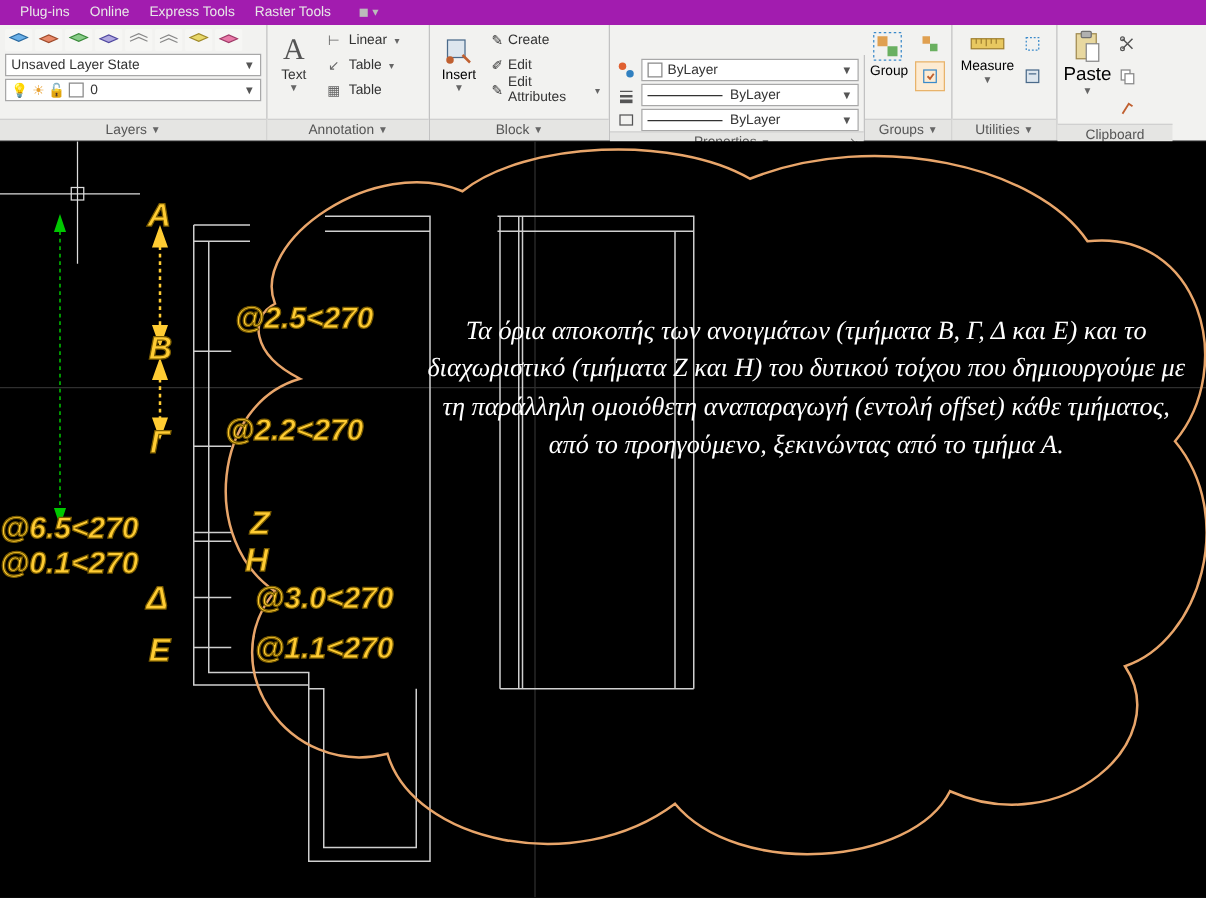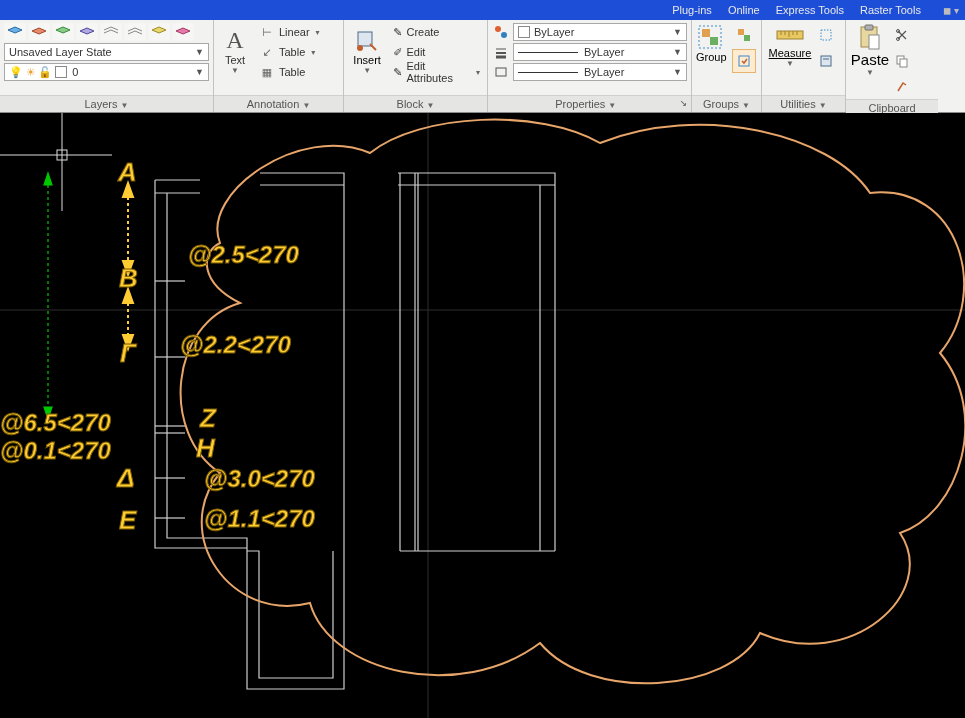--- a/index.html
+++ b/index.html
@@ -1,19 +1,19 @@
 <!DOCTYPE html>
 <html><head>
 <meta charset="utf-8">
 <style>
   * { box-sizing: border-box; margin: 0; padding: 0; }
   html, body { width: 965px; height: 718px; overflow: hidden; font-family: "Segoe UI", Tahoma, sans-serif; background: #1a1a1a; }
   
   
-  .menubar { background: #1d4ed8; color: #e8e8e8; display: flex; align-items: center; padding: 0 6px; height: 20px; font-size: 11px; justify-content: flex-end; }
+  .menubar { background: #a21caf; color: #e8e8e8; display: flex; align-items: center; padding: 0 16px; height: 20px; font-size: 11px; }
   .menubar-item { margin-right: 16px; cursor: default; }
   .menubar-dd { margin-left: 6px; font-size: 10px; color: #bbb; }
   
   
   .ribbon { background: #f2f2f0; border-bottom: 1px solid #8a8a8a; display: flex; height: 93px; position: relative; }
   .panel { display: flex; flex-direction: column; border-right: 1px solid #c2c2c2; padding: 3px 4px 0 4px; }
   .panel-body { flex: 1; display: flex; align-items: flex-start; }
   .panel-label { text-align: center; font-size: 11px; color: #555; background: #e5e5e3; border-top: 1px solid #d0d0d0; padding: 2px 4px; margin: 0 -4px; white-space: nowrap; }
   .panel-label .arrow { font-size: 8px; vertical-align: middle; color: #666; }
   
@@ -36,21 +36,21 @@
   .anno-item { display: flex; align-items: center; gap: 4px; height: 18px; font-size: 11px; color: #333; padding: 0 3px; }
   .anno-item .ai-ico { width: 16px; text-align: center; color: #666; }
   
   
   .block-panel { width: 144px; }
   .block-big { width: 40px; height: 56px; display: flex; flex-direction: column; align-items: center; justify-content: center; }
   .block-stack { display: flex; flex-direction: column; gap: 2px; margin-left: 4px; }
   .block-item { display: flex; align-items: center; gap: 4px; height: 18px; font-size: 11px; color: #333; padding: 0 3px; }
   
   
-  .prop-panel { width: 204px; }
+  .prop-panel { width: 204px; margin-top: 24px; }
   .prop-rows { display: flex; flex-direction: column; gap: 2px; width: 100%; }
   .prop-row { display: flex; align-items: center; gap: 3px; }
   .prop-ico { width: 18px; height: 18px; display: inline-flex; align-items: center; justify-content: center; }
   .prop-dd { flex: 1; background: #fff; border: 1px solid #a8a8a8; height: 18px; display: flex; align-items: center; padding: 0 4px; font-size: 11px; color: #333; }
   .swatch { width: 12px; height: 12px; border: 1px solid #888; background: #fff; margin-right: 4px; }
   .lineprev { width: 60px; height: 1px; background: #333; margin-right: 6px; }
   
   
   .grp-panel { width: 70px; }
   .grp-body { display: flex; }
@@ -297,21 +297,21 @@
     <div class="panel-body util-body">
       <div class="util-big">
         <svg width="30" height="24" viewBox="0 0 30 24">
             <rect x="2" y="8" width="26" height="8" fill="#e8c860" stroke="#a08030"></rect>
             <line x1="6" y1="8" x2="6" y2="12" stroke="#a08030"></line>
             <line x1="10" y1="8" x2="10" y2="12" stroke="#a08030"></line>
             <line x1="14" y1="8" x2="14" y2="14" stroke="#a08030"></line>
             <line x1="18" y1="8" x2="18" y2="12" stroke="#a08030"></line>
             <line x1="22" y1="8" x2="22" y2="12" stroke="#a08030"></line>
           </svg>
-        <span style="font-size:11px;text-decoration:underline;">Measure</span>
+        <span style="font-size:11px;">Measure</span>
         <span style="font-size:8px;color:#666;">▼</span>
       </div>
       <div class="util-side">
         <span class="grp-sm">
             <svg class="mini" viewBox="0 0 14 14">
               <rect x="2" y="2" width="10" height="10" fill="none" stroke="#3a8aca" stroke-dasharray="1.5,1.5"></rect>
             </svg>
           </span>
         <span class="grp-sm">
             <svg class="mini" viewBox="0 0 14 14">
@@ -429,13 +429,14 @@
   <div class="yellow-label" style="top:350px; left:117px;">Δ</div>
   <div class="yellow-label" style="top:392px; left:119px;">Ε</div>
 
   <div class="coord-label" style="top:128px; left:188px;">@2.5&lt;270</div>
   <div class="coord-label" style="top:218px; left:180px;">@2.2&lt;270</div>
   <div class="coord-label" style="top:352px; left:204px;">@3.0&lt;270</div>
   <div class="coord-label" style="top:392px; left:204px;">@1.1&lt;270</div>
   <div class="coord-label" style="top:296px; left:0px;">@6.5&lt;270</div>
   <div class="coord-label" style="top:324px; left:0px;">@0.1&lt;270</div>
 
+  <div class="greek-para" style="top:136px;">Τα όρια αποκοπής των ανοιγμάτων (τμήματα Β, Γ, Δ και Ε) και το διαχωριστικό (τμήματα Ζ και Η) του δυτικού τοίχου που δημιουργούμε με τη παράλληλη ομοιόθετη αναπαραγωγή (εντολή offset) κάθε τμήματος, από το προηγούμενο, ξεκινώντας από το τμήμα Α.</div>
 </div>
 
 </body></html>

